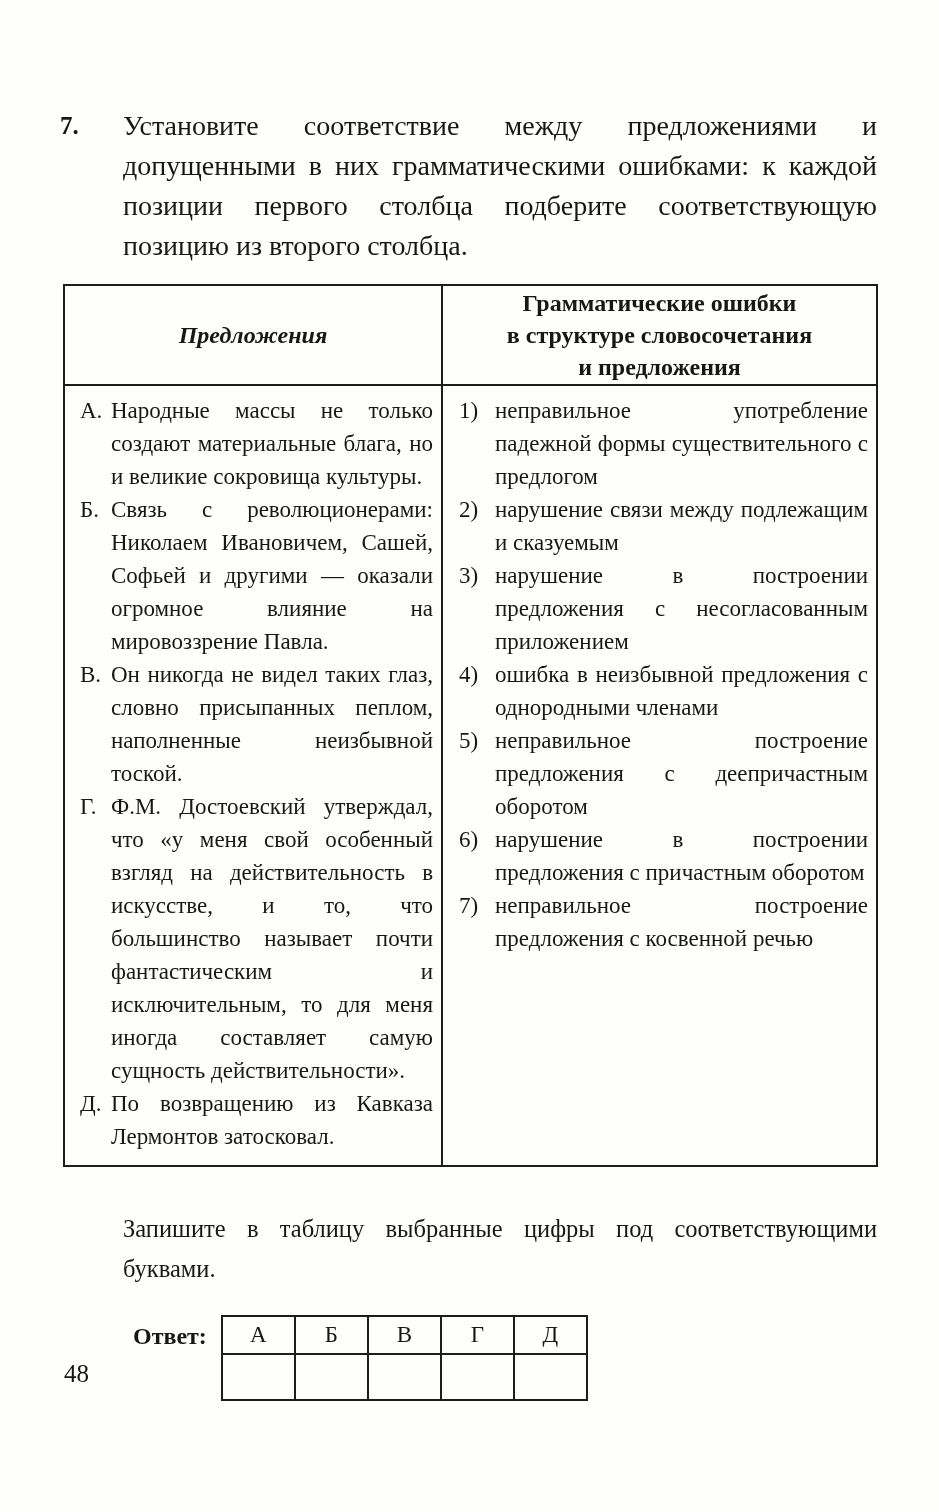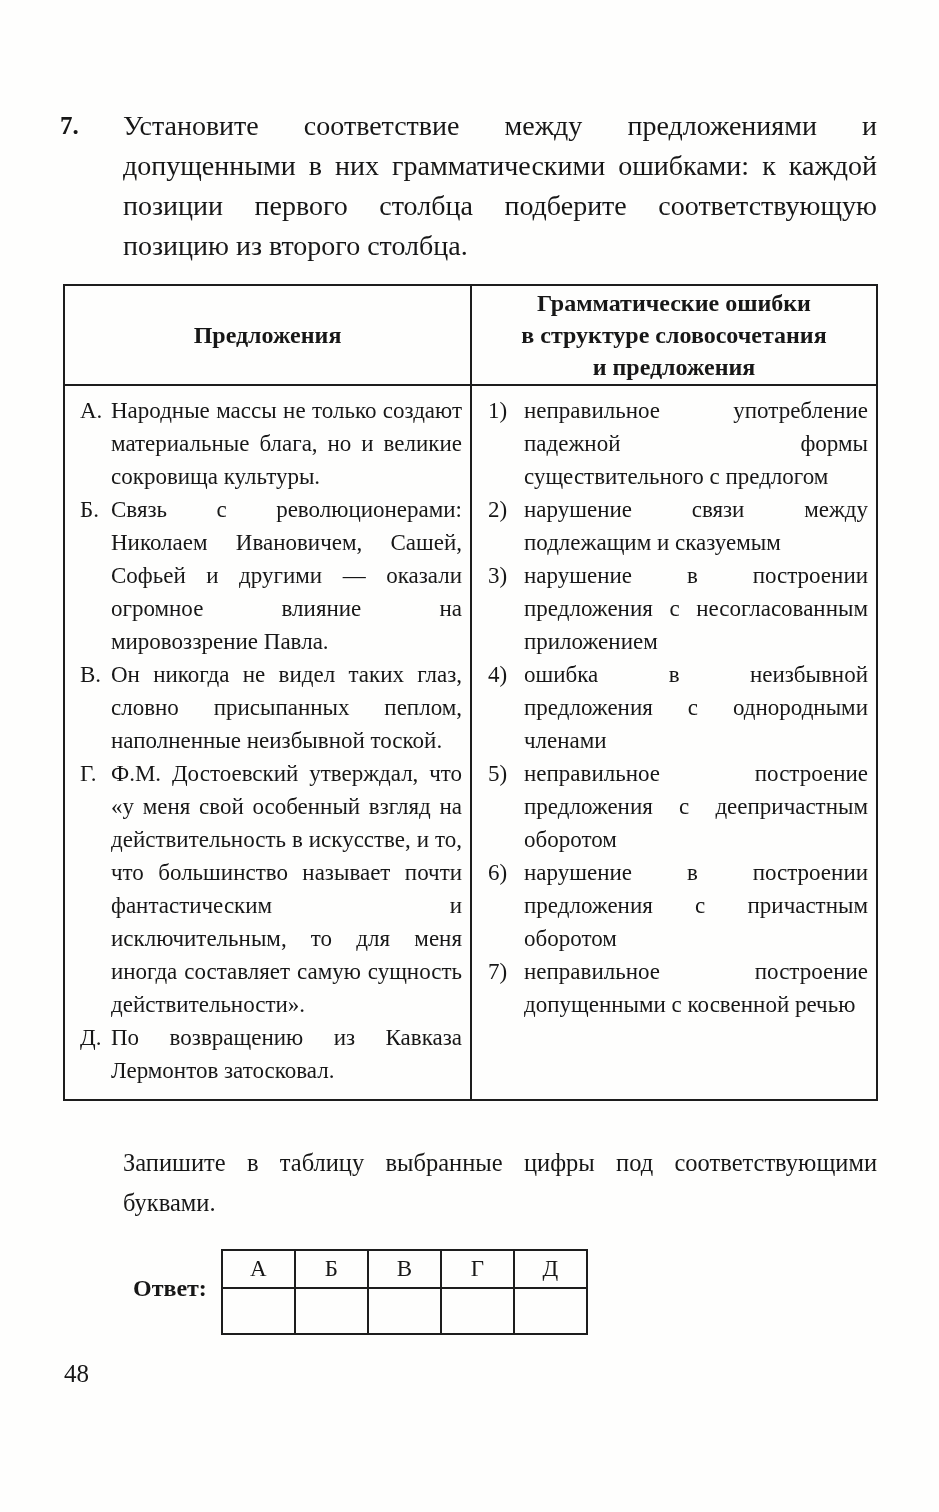--- a/index.html
+++ b/index.html
@@ -36,21 +36,21 @@
   
   .match-table {
     border-collapse: collapse;
     table-layout: fixed;
     margin: 18px 0 0 63px;
     width: 815px;
   }
   .match-table th, .match-table td {
     border: 2px solid #1d1d1d;
   }
-  .match-table th.col-left { width: 407px; }
+  .match-table th.col-left { width: 378px; font-style: italic; }
   .match-table th {
     height: 100px;
     vertical-align: middle;
     text-align: center;
     font-size: 24px;
     font-weight: bold;
     line-height: 32px;
     border-radius: 7px;
   }
   .match-table td {
@@ -80,21 +80,21 @@
   .answer-row {
     display: flex;
     align-items: flex-start;
     margin: 26px 0 0 133px;
   }
   .answer-label {
     font-weight: bold;
     font-size: 24px;
     line-height: 38px;
     margin-right: 14px;
-    margin-top: 20px;
+    margin-top: 2px;
   }
   .answer-table { border-collapse: collapse; }
   .answer-table th, .answer-table td { border: 2px solid #1d1d1d; }
   .answer-table th {
     width: 73px; height: 38px;
     font-size: 23px;
     font-weight: normal;
     text-align: center;
     vertical-align: middle;
   }
@@ -172,21 +172,21 @@
           <div class="item">
             <span class="item-label">5)</span>
             <span class="item-text">неправильное построение предложения с деепричастным оборотом</span>
           </div>
           <div class="item">
             <span class="item-label">6)</span>
             <span class="item-text">нарушение в построении предложения с причастным оборотом</span>
           </div>
           <div class="item">
             <span class="item-label">7)</span>
-            <span class="item-text">неправильное построение допущенными с косвенной речью</span>
+            <span class="item-text">неправильное построение предложения с косвенной речью</span>
           </div>
         </td>
       </tr>
     </tbody>
   </table>
 
   <div class="write-instruction">Запишите в таблицу выбранные цифры под соответствующими буквами.</div>
 
   <div class="answer-row">
     <span class="answer-label">Ответ:</span>

